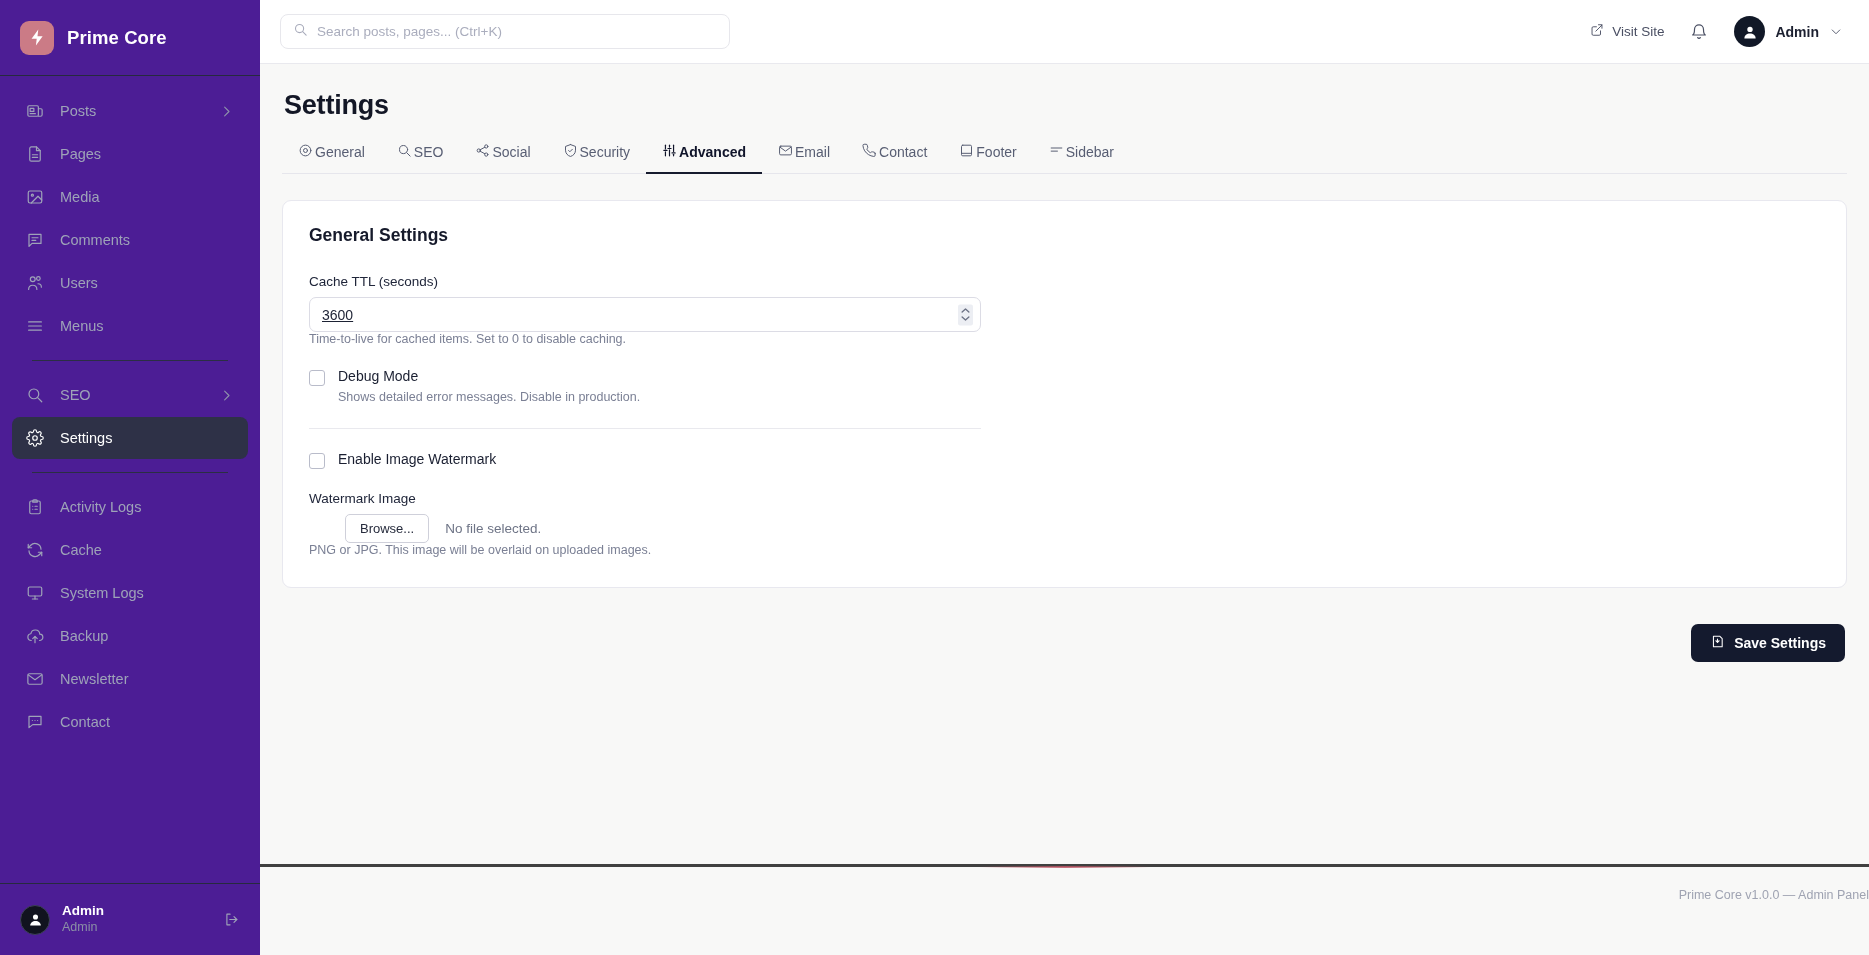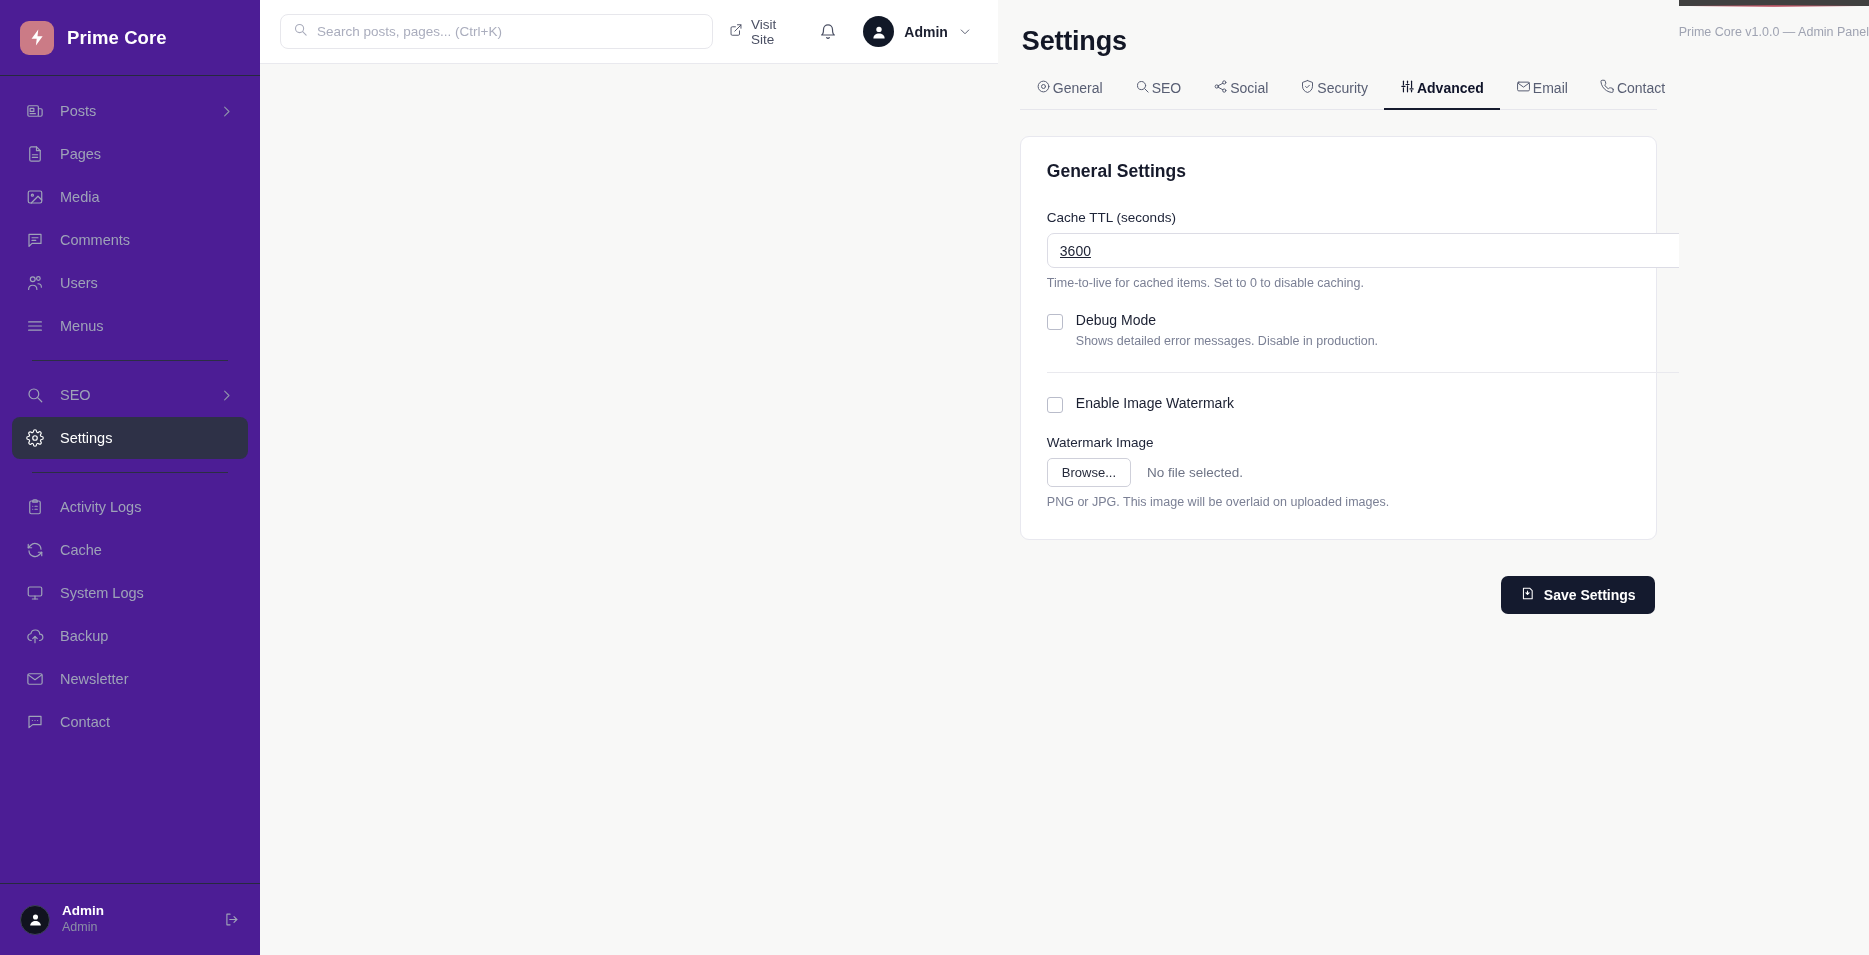--- a/index.html
+++ b/index.html
@@ -60,21 +60,21 @@
     display: flex; align-items: center; justify-content: center; flex: 0 0 30px;
   }
   .sb-avatar svg { width: 17px; height: 17px; fill: #ffffff; }
   .sb-user-text { line-height: 1.25; }
   .sb-user-name { color: #ffffff; font-size: 13.5px; font-weight: bold; }
   .sb-user-role { color: #8b90a6; font-size: 12.5px; }
   .sb-logout { margin-left: auto; display:flex; cursor: pointer; }
   .sb-logout svg { width: 17px; height: 17px; stroke: #9ea3b8; fill: none; stroke-width: 1.6; stroke-linecap: round; stroke-linejoin: round; }
 
   
-  .main { flex: 1 1 auto; display: flex; flex-direction: row; height: 922px; background: #f8f8f7; min-width: 0; }
+  .main { flex: 1 1 auto; display: flex; flex-direction: column; height: 922px; background: #f8f8f7; min-width: 0; }
 
   .topbar {
     height: 64px; background: #ffffff;
     border-bottom: 1px solid #e9e9ee;
     display: flex; align-items: center;
     padding: 0 26px 0 20px; gap: 16px;
     flex: 0 0 64px;
   }
   .searchbox {
     width: 450px; height: 35px;
@@ -130,21 +130,21 @@
     font-size: 14px; color: #1d2234;
     padding: 0 34px 0 12px; background: #ffffff; outline: none; text-decoration: underline;
   }
   .spinner {
     position: absolute; right: 8px; top: 50%; transform: translateY(-50%);
     width: 15px; height: 21px; background: #eceef3; border-radius: 2px;
     display: flex; flex-direction: column; align-items: center; justify-content: center; gap: 2px;
     cursor: pointer;
   }
   .spinner svg { width: 9px; height: 6px; stroke: #6d7385; fill: none; stroke-width: 1.8; stroke-linecap: round; stroke-linejoin: round; }
-  .help { font-size: 12.5px; color: #7b8095; margin-top: 8px; }
+  .help { font-size: 12.5px; color: #7b8095; margin-top: 0; }
 
   .check-row { display: flex; align-items: flex-start; gap: 13px; margin-top: 23px; }
   .cb {
     width: 16px; height: 16px; border-radius: 3px;
     border: 1.5px solid #b9bcca; background: #ffffff;
     flex: 0 0 16px; margin-top: 1px; cursor: pointer;
     display: flex; align-items: center; justify-content: center;
   }
   .cb.checked { background: #1f6fe0; border-color: #1f6fe0; }
   .cb.checked svg { width: 11px; height: 11px; stroke: #ffffff; fill: none; stroke-width: 2.4; stroke-linecap: round; stroke-linejoin: round; }
@@ -152,38 +152,38 @@
   .cb.checked svg { display: block; }
   .check-text-label { font-size: 14px; color: #1a1f31; line-height: 1.1; }
   .check-help { font-size: 12.5px; color: #7b8095; margin-top: 6px; }
 
   .divider { height: 1px; background: #e9e9ee; width: 672px; margin: 24px 0 0 0; }
 
   .file-row { display: flex; align-items: center; gap: 16px; margin-top: 8px; }
   .browse-btn {
     height: 29px; padding: 0 14px; border: 1px solid #cfd0da; border-radius: 5px;
     background: #ffffff; color: #262b3c; font-size: 13px;
-    font-family: "Liberation Sans", sans-serif; cursor: pointer;
+    font-family: "Liberation Sans", sans-serif; cursor: pointer; margin-left: 36px;
   }
   .file-none { font-size: 13.5px; color: #6e7486; }
 
   .save-row { display: flex; justify-content: flex-end; margin-top: 36px; padding-right: 2px; }
   .save-btn {
     display: flex; align-items: center; gap: 9px;
     height: 38px; padding: 0 19px; border: none; border-radius: 7px;
     background: #141a2e; color: #ffffff; font-size: 14px; font-weight: bold;
     font-family: "Liberation Sans", sans-serif; cursor: pointer;
   }
   .save-btn svg { width: 15px; height: 15px; stroke: #ffffff; fill: none; stroke-width: 1.7; stroke-linecap: round; stroke-linejoin: round; }
 
   .footer {
     flex: 0 0 auto; height: 58px; position: relative;
-    border-top: 6px solid #404040;
-    display: flex; align-items: center; justify-content: flex-start;
-    color: #9fa3b2; font-size: 12.5px;
+    border-top: 3px solid #404040;
+    display: flex; align-items: center; justify-content: flex-end;
+    color: #9fa3b2; font-size: 12.5px; padding-left: 44px;
   }
   .footer-accent {
     position: absolute; top: -1px; left: 50%; transform: translateX(-50%);
     width: 170px; height: 2px;
     background: linear-gradient(90deg, rgba(203,123,134,0) 0%, rgba(190,85,101,.85) 50%, rgba(203,123,134,0) 100%);
   }
 </style>
 </head>
 <body>
 

